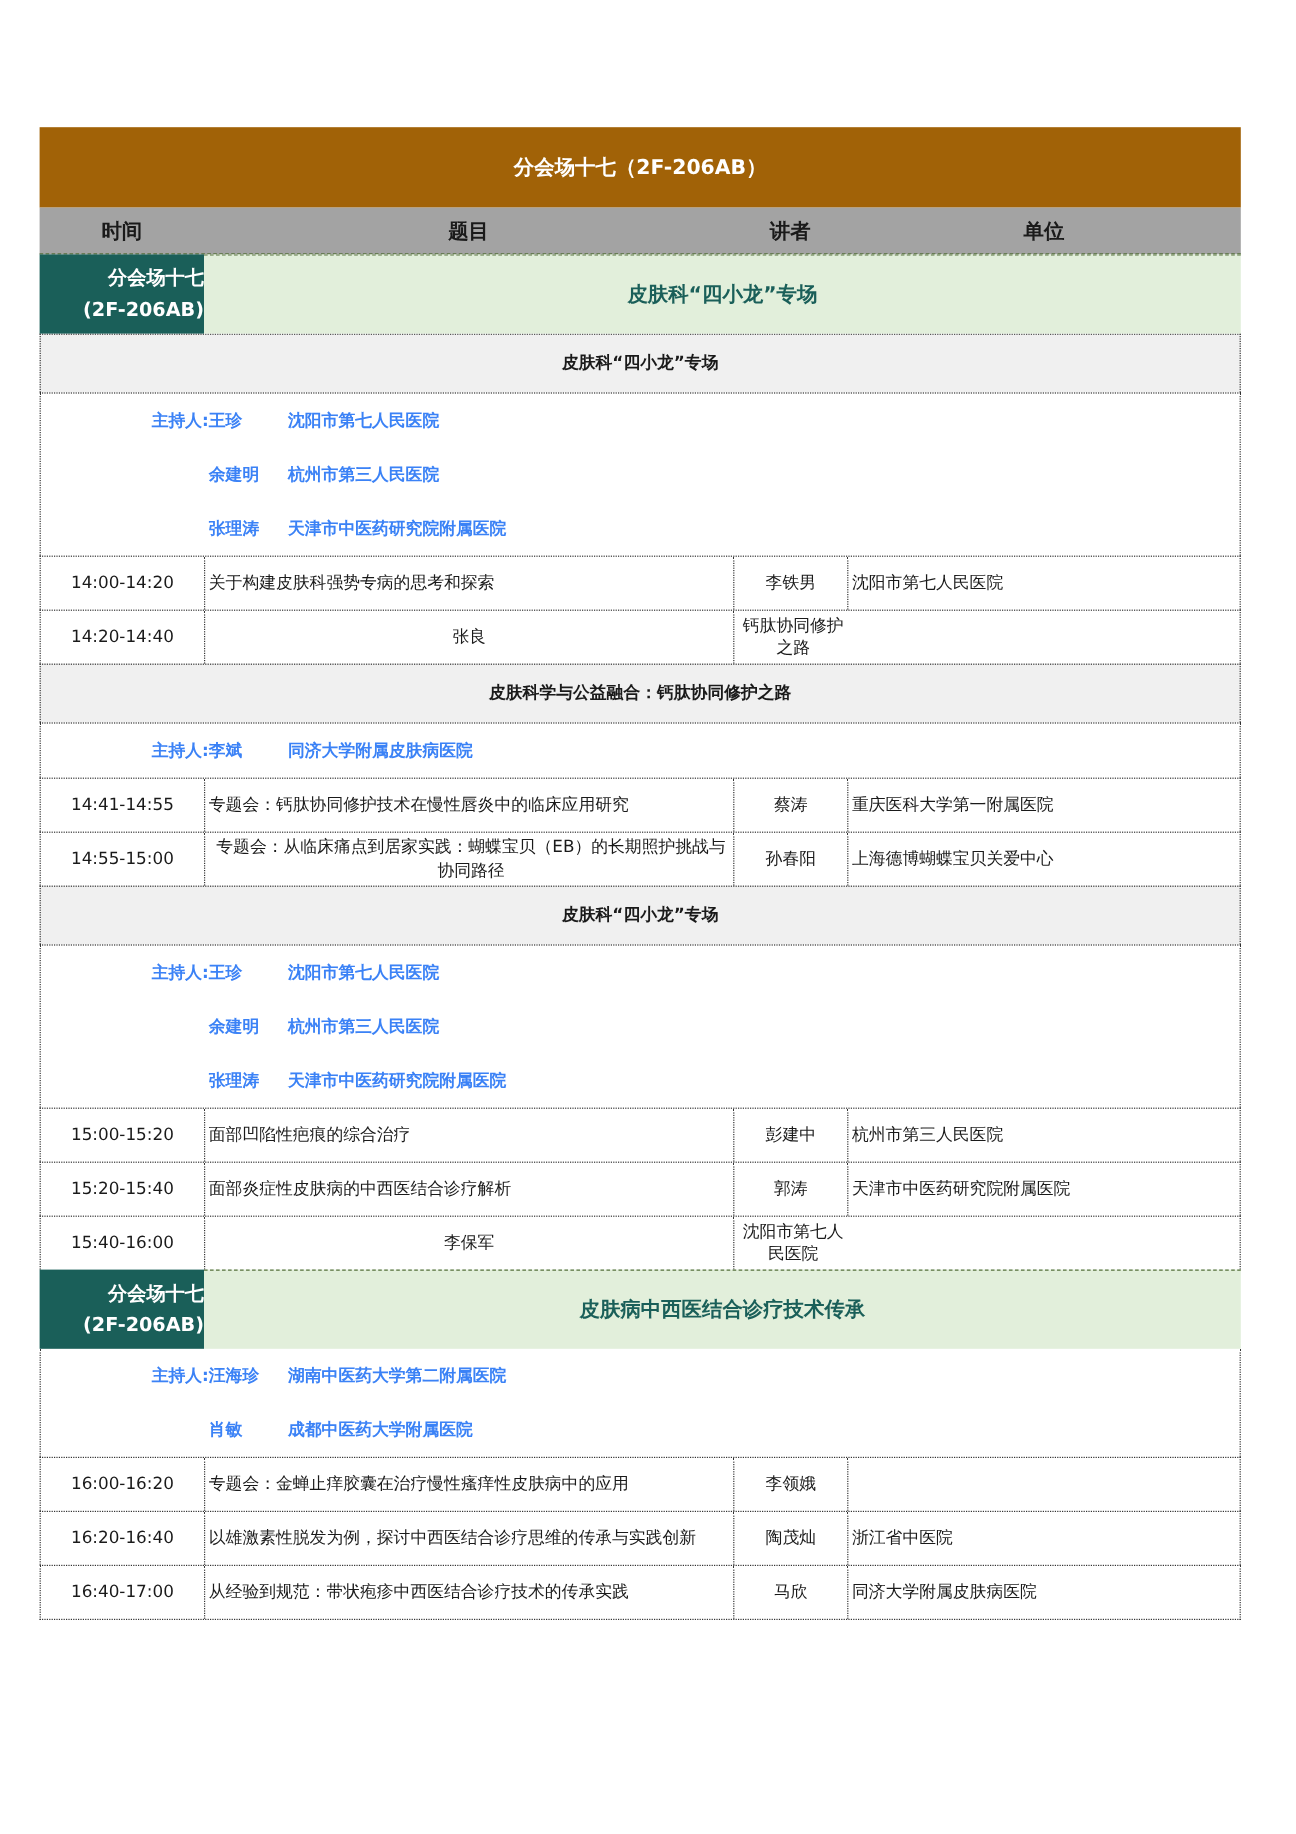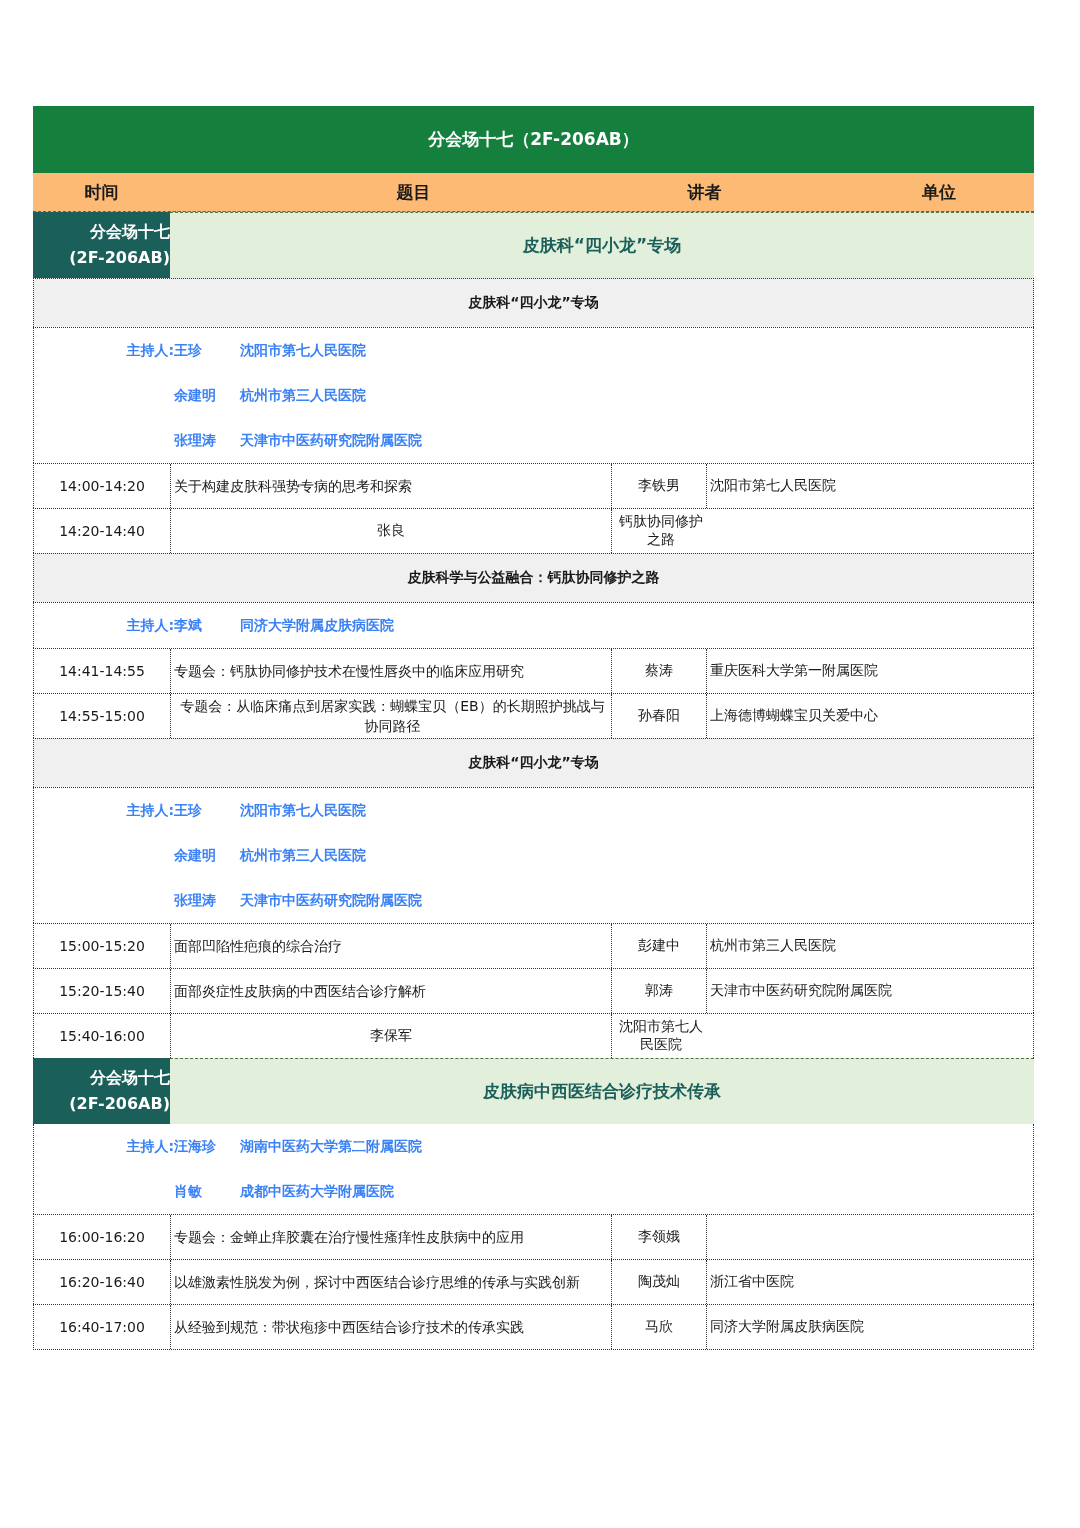--- a/index.html
+++ b/index.html
@@ -1,19 +1,19 @@
 <!DOCTYPE html>
 <html><head>
 <meta charset="utf-8">
 <style>
   html, body { margin: 0; padding: 0; background: #ffffff; }
   body { width: 1080px; height: 1528px; position: relative; font-family: "DejaVu Sans", "Liberation Sans", sans-serif; color: #1a1a1a; }
   .sheet { position: absolute; left: 33px; top: 106px; width: 1001px; }
-  .title-bar { height: 67px; background: #15803d; color: #ffffff; font-weight: bold; font-size: 17px; display: flex; align-items: center; justify-content: center; }
-  .col-header { height: 38px; background: #fdba74; display: grid; grid-template-columns: 137px 441px 95px 328px; font-weight: bold; font-size: 17px; border-bottom: 1px dashed #55703c; gap: 23px; }
+  .title-bar { height: 67px; background: #a16207; color: #ffffff; font-weight: bold; font-size: 17px; display: flex; align-items: center; justify-content: center; }
+  .col-header { height: 38px; background: #a3a3a3; display: grid; grid-template-columns: 137px 441px 95px 328px; font-weight: bold; font-size: 17px; border-bottom: 1px dashed #55703c; }
   .col-header > div { display: flex; align-items: center; justify-content: center; }
   .session-bar { height: 66px; display: grid; grid-template-columns: 137px 864px; }
   .session-bar .venue { background: #1a5f59; color: #fff; font-weight: bold; font-size: 16px; display: flex; flex-direction: column; align-items: flex-end; justify-content: center; line-height: 26px; }
   .session-bar .stitle { background: #e2efdb; color: #1a5f59; font-weight: bold; font-size: 17px; display: flex; align-items: center; justify-content: center; border-top: 1px dashed #55703c; }
   .sub-title { height: 48px; background: #f0f0f0; font-weight: bold; font-size: 14px; display: flex; align-items: center; justify-content: center; border-left: 1px dotted #333; border-right: 1px dotted #333; border-top: 1px dotted #333; }
   .hosts { border-left: 1px dotted #333; border-right: 1px dotted #333; border-top: 1px dotted #333; padding: 0; }
   .host-line { height: 45px; display: flex; align-items: center; color: #3b82f6; font-weight: bold; font-size: 14px; }
   .host-line .lbl { width: 140px; text-align: right; }
   .host-line .nm { width: 66px; }
   .host-line .org { }

